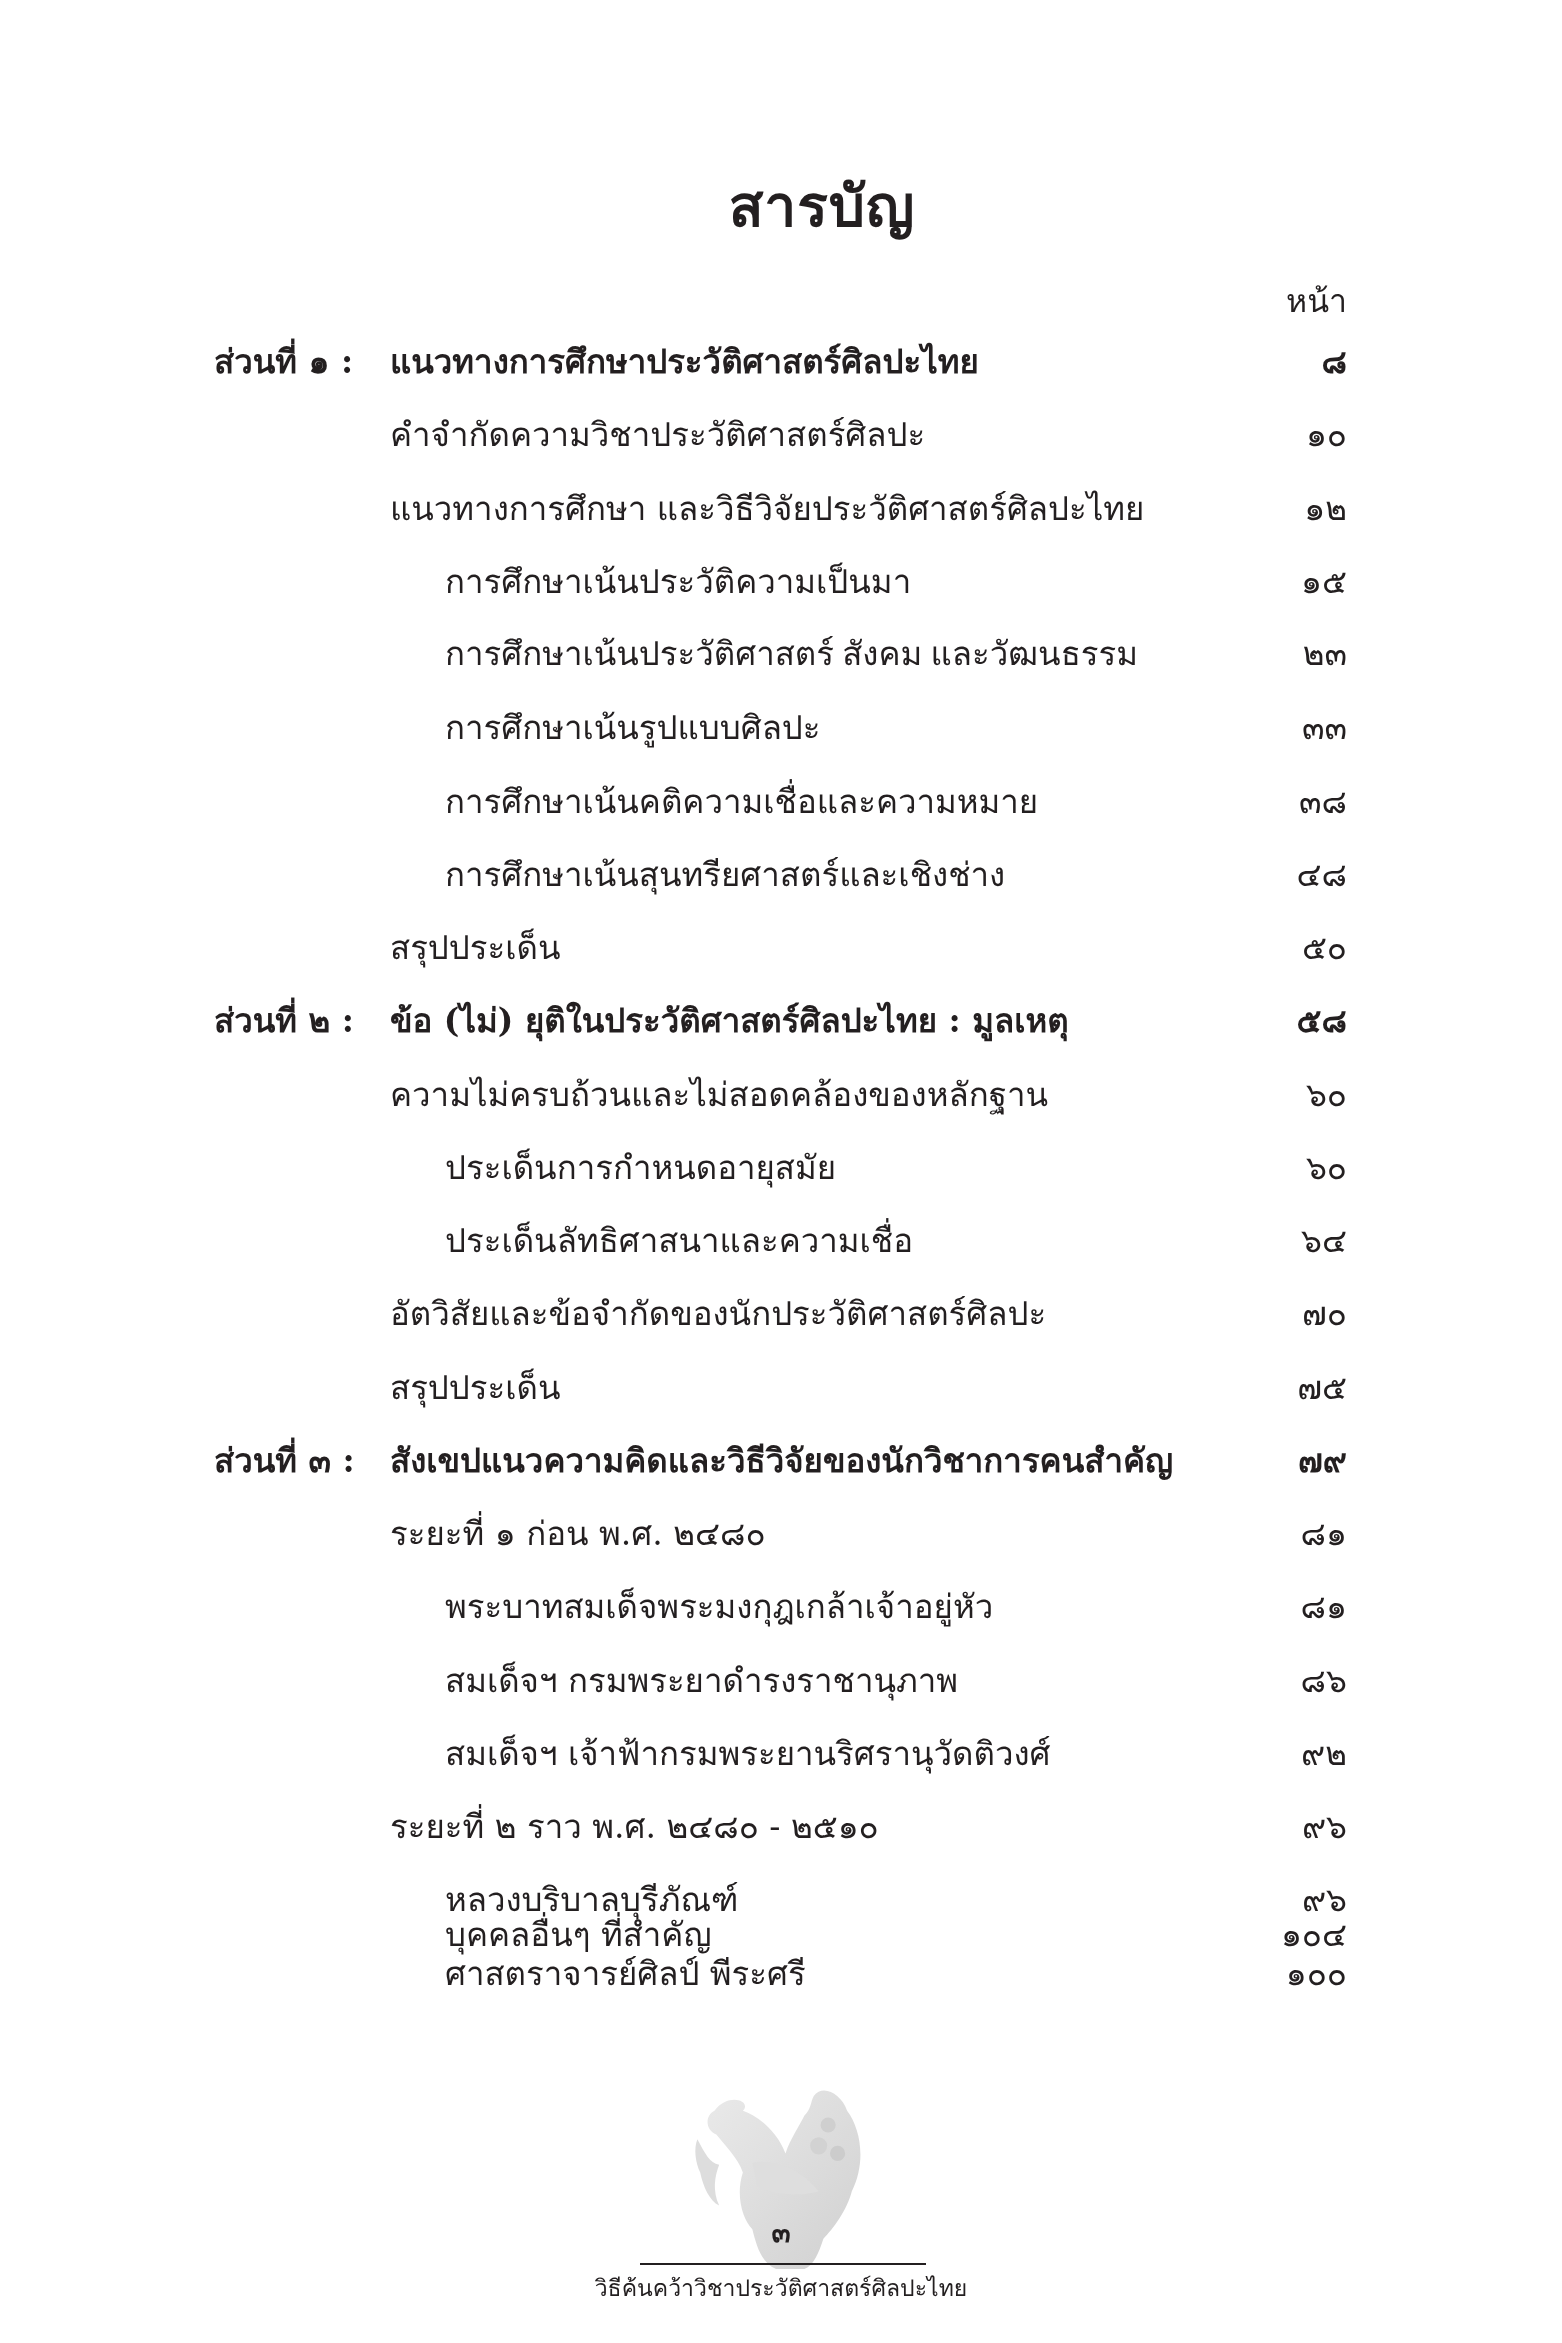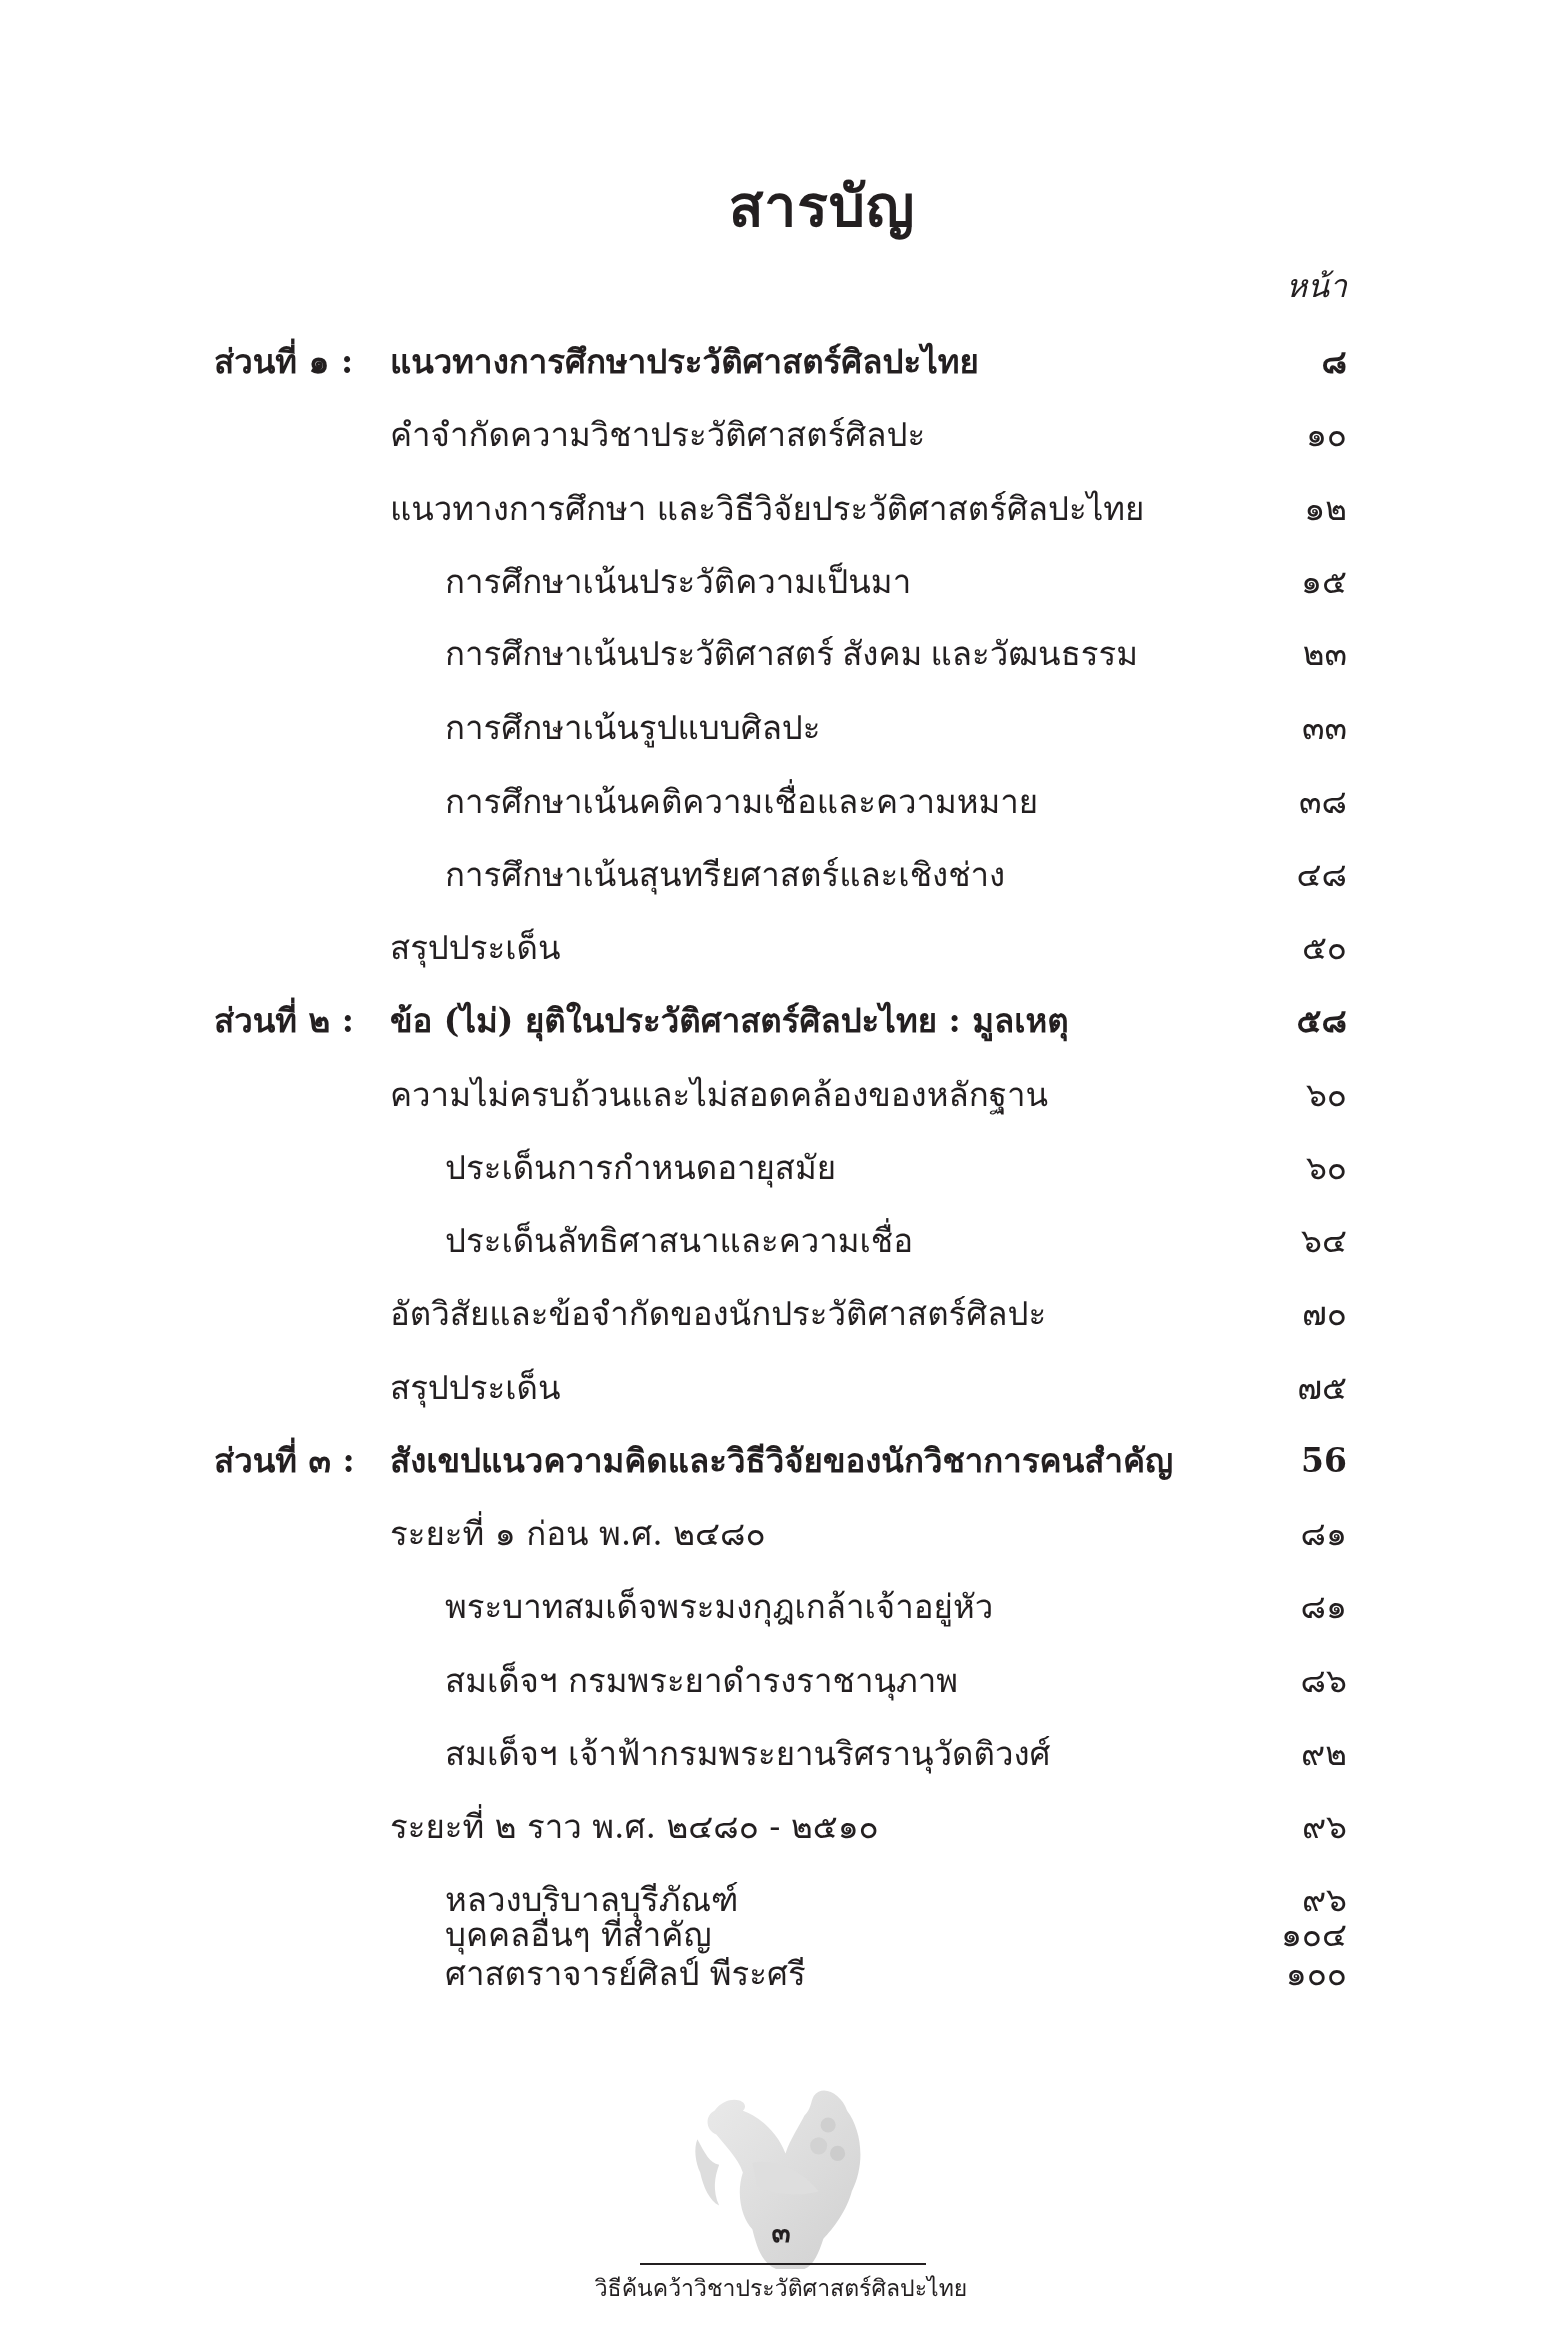--- a/index.html
+++ b/index.html
@@ -1,20 +1,20 @@
 <!DOCTYPE html>
 <html style="font-size:15px"><head>
 <meta charset="utf-8">
 <style>
   html, body { margin: 0; padding: 0; background: #ffffff; }
   body { width: 1562px; height: 2343px; position: relative; overflow: hidden;
          font-family: "DejaVu Serif", "Liberation Serif", serif; color: #231f20; }
   .title { position: absolute; left: 0; width: 1562px; top: 168px; text-align: center;
            font-size: 57px; font-weight: bold; line-height: 76px; letter-spacing: 0.9px; padding-left: 41px; }
-  .page-label { position: absolute; right: 215px; top: 265px; font-size: 32px; line-height: 42px; font-style: italic; }
+  .page-label { position: absolute; right: 215px; top: 280px; font-size: 32px; line-height: 42px; }
   .toc { position: absolute; left: 0; top: 0; width: 1562px; }
   .row { position: absolute; left: 0; width: 1562px; height: 57px; }
   .row .prefix { position: absolute; left: 214px; font-size: 33px; font-weight: bold; line-height: 57px; white-space: nowrap; }
   .row .text { position: absolute; font-size: 33px; line-height: 57px; white-space: nowrap; }
   .row.l0 .text { left: 390px; font-weight: bold; }
   .row.l1 .text { left: 390px; }
   .row.l2 .text { left: 445px; }
   .row .num { position: absolute; right: 215px; font-size: 33px; line-height: 57px; white-space: nowrap; }
   .row.l0 .num { font-weight: bold; }
   .ornament { position: absolute; left: 686px; top: 2087px; width: 199px; height: 185px; }
@@ -87,21 +87,21 @@
       <span class="text">อัตวิสัยและข้อจำกัดของนักประวัติศาสตร์ศิลปะ</span>
       <span class="num">๗๐</span>
     </div>
     <div class="row l1" style="top: 1359px;">
       <span class="text">สรุปประเด็น</span>
       <span class="num">๗๕</span>
     </div>
     <div class="row l0" style="top: 1432px;">
       <span class="prefix">ส่วนที่ ๓ :</span>
       <span class="text">สังเขปแนวความคิดและวิธีวิจัยของนักวิชาการคนสำคัญ</span>
-      <span class="num">56</span>
+      <span class="num">๗๙</span>
     </div>
     <div class="row l1" style="top: 1505px;">
       <span class="text">ระยะที่ ๑ ก่อน พ.ศ. ๒๔๘๐</span>
       <span class="num">๘๑</span>
     </div>
     <div class="row l2" style="top: 1578px;">
       <span class="text">พระบาทสมเด็จพระมงกุฎเกล้าเจ้าอยู่หัว</span>
       <span class="num">๘๑</span>
     </div>
     <div class="row l2" style="top: 1652px;">

